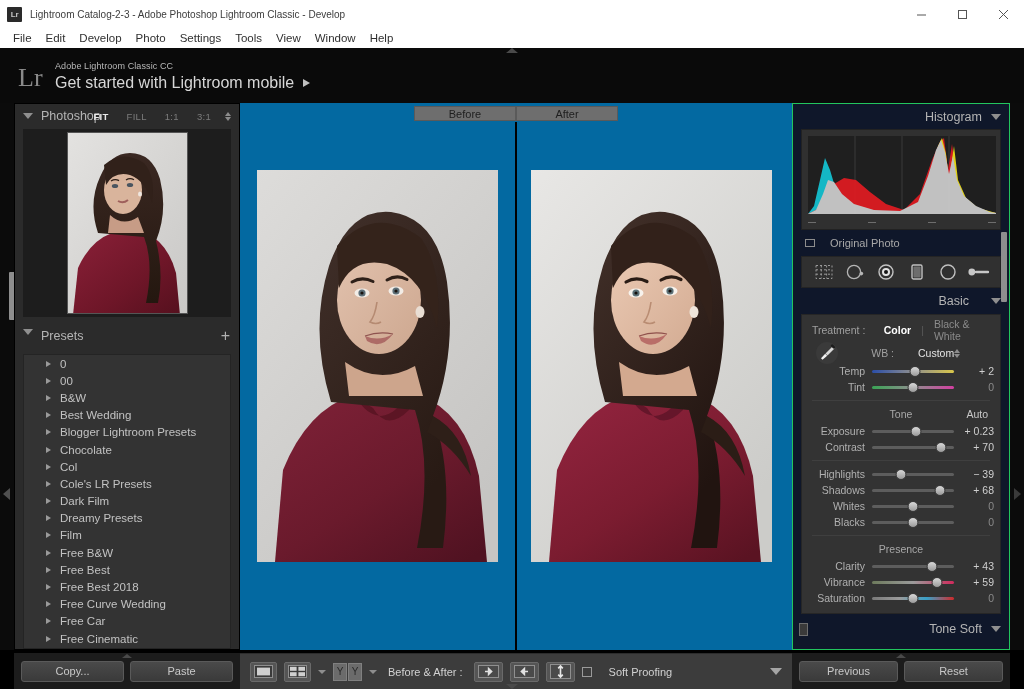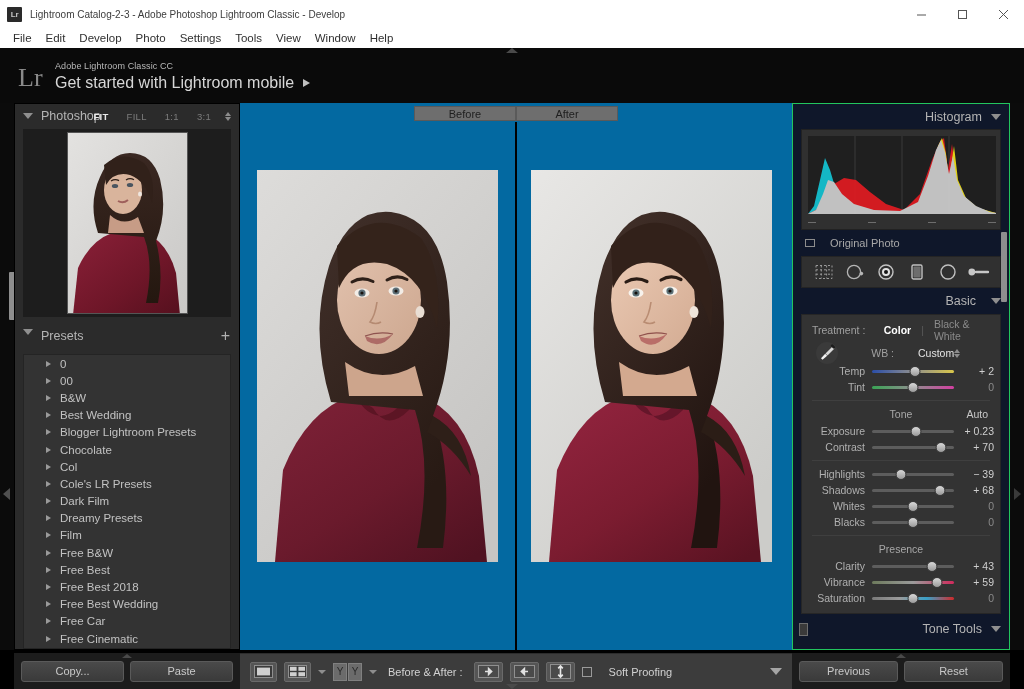--- a/index.html
+++ b/index.html
@@ -216,21 +216,21 @@
   .chk-box { width: 10px; height: 8px; border: 1px solid #8d8d8d; }
 
   .toolstrip {
     margin: 7px 8px 0; height: 32px; background: #303030; border: 1px solid #242424;
     display: flex; align-items: center; justify-content: space-around; padding: 0 6px;
   }
   .tool { width: 22px; height: 22px; display: flex; align-items: center; justify-content: center; }
 
   .basic-head {
     height: 26px; display: flex; align-items: center; justify-content: flex-end;
-    padding: 0 8px; gap: 15px; position: relative;
+    padding: 0 8px; gap: 22px; position: relative;
   }
   .basic-body {
     margin: 0 8px; background: #333333; border: 1px solid #262626; padding: 6px 0 7px;
   }
   .treatment-row {
     display: flex; align-items: center; font-size: 10.5px; height: 18px;
     padding-left: 10px; gap: 0;
   }
   .treat-label { color: #a0a0a0; width: 72px; }
   .treat-opt { color: #8b8b8b; padding: 0 10px; }
@@ -519,21 +519,21 @@
       <div class="preset-row">
           <span class="preset-tri"></span>
           <span>Free Best</span>
         </div>
       <div class="preset-row">
           <span class="preset-tri"></span>
           <span>Free Best 2018</span>
         </div>
       <div class="preset-row">
           <span class="preset-tri"></span>
-          <span>Free Best Wedding</span>
+          <span>Free Curve Wedding</span>
         </div>
       <div class="preset-row">
           <span class="preset-tri"></span>
           <span>Free Car</span>
         </div>
       <div class="preset-row">
           <span class="preset-tri"></span>
           <span>Free Cinematic</span>
         </div>
       <div class="preset-row"></div>
@@ -862,21 +862,21 @@
         <span class="sl-track">
           <span class="sl-bar sat"></span>
           <span class="sl-knob" style="left:50%"></span>
         </span>
         <span class="sl-val zero">0</span>
       </div>
     </div>
 
     <div class="tc-head">
       <span class="tc-switch"></span>
-      <span class="rp-title">Tone Tools</span>
+      <span class="rp-title">Tone Soft</span>
       <span class="tri-down-sm"></span>
     </div>
   </div>
 
   <div class="bottom-left">
     <div class="bar-notch"></div>
     <div class="lr-btn">Copy...</div>
     <div class="lr-btn">Paste</div>
   </div>
 

